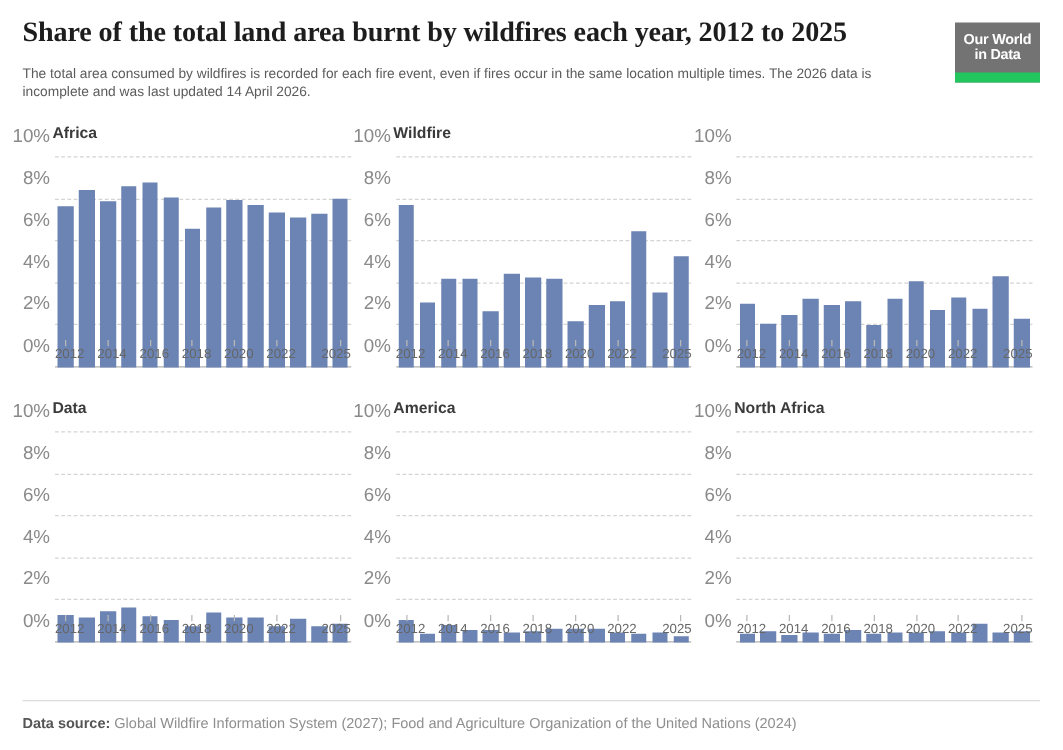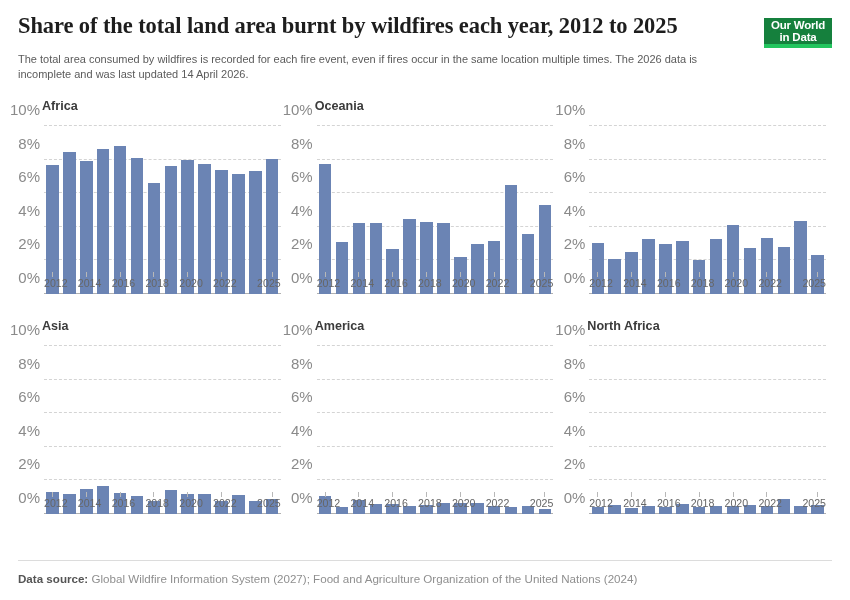--- a/index.html
+++ b/index.html
@@ -35,23 +35,23 @@
     color: #5b5b5b;
     line-height: 1.42;
     margin: 13px 0 0 0;
     max-width: 700px;
   }
 
   
   .owid-logo {
     position: absolute;
     right: 0px; top: 8px;
-    width: 68px; height: 30px;
-    background: #15803d;
-    border-bottom: 4px solid #22c55e;
+    width: 68px; height: 48px;
+    background: #737373;
+    border-bottom: 8px solid #22c55e;
     display: flex;
     flex-direction: column;
     align-items: center;
     justify-content: center;
     line-height: 1.05;
   }
   .owid-logo span {
     color: #ffffff;
     font-size: 11.5px;
     font-weight: 700;
@@ -311,21 +311,21 @@
             <div class="xlabel-slot"></div>
             <div class="xlabel-slot"><span>2022</span></div>
             <div class="xlabel-slot"></div>
             <div class="xlabel-slot"></div>
             <div class="xlabel-slot"><span>2025</span></div>
           </div>
         </div>
       </div>
     </div>
     <div class="panel">
-      <div class="panel-title">Oceania</div>
+      <div class="panel-title">Wildfire</div>
       <div class="plot">
         <div class="plot-area">
           <div class="gridline zero" style="bottom: 0%;"></div>
           <div class="ytick" style="bottom: 0%; position: absolute; right: calc(100% + 4px);">0%</div>
           <div class="gridline" style="bottom: 20%;"></div>
           <div class="ytick" style="bottom: 20%; position: absolute; right: calc(100% + 4px);">2%</div>
           <div class="gridline" style="bottom: 40%;"></div>
           <div class="ytick" style="bottom: 40%; position: absolute; right: calc(100% + 4px);">4%</div>
           <div class="gridline" style="bottom: 60%;"></div>
           <div class="ytick" style="bottom: 60%; position: absolute; right: calc(100% + 4px);">6%</div>
@@ -532,21 +532,21 @@
             <div class="xlabel-slot"></div>
             <div class="xlabel-slot"><span>2022</span></div>
             <div class="xlabel-slot"></div>
             <div class="xlabel-slot"></div>
             <div class="xlabel-slot"><span>2025</span></div>
           </div>
         </div>
       </div>
     </div>
     <div class="panel">
-      <div class="panel-title">Asia</div>
+      <div class="panel-title">Data</div>
       <div class="plot">
         <div class="plot-area">
           <div class="gridline zero" style="bottom: 0%;"></div>
           <div class="ytick" style="bottom: 0%; position: absolute; right: calc(100% + 4px);">0%</div>
           <div class="gridline" style="bottom: 20%;"></div>
           <div class="ytick" style="bottom: 20%; position: absolute; right: calc(100% + 4px);">2%</div>
           <div class="gridline" style="bottom: 40%;"></div>
           <div class="ytick" style="bottom: 40%; position: absolute; right: calc(100% + 4px);">4%</div>
           <div class="gridline" style="bottom: 60%;"></div>
           <div class="ytick" style="bottom: 60%; position: absolute; right: calc(100% + 4px);">6%</div>

